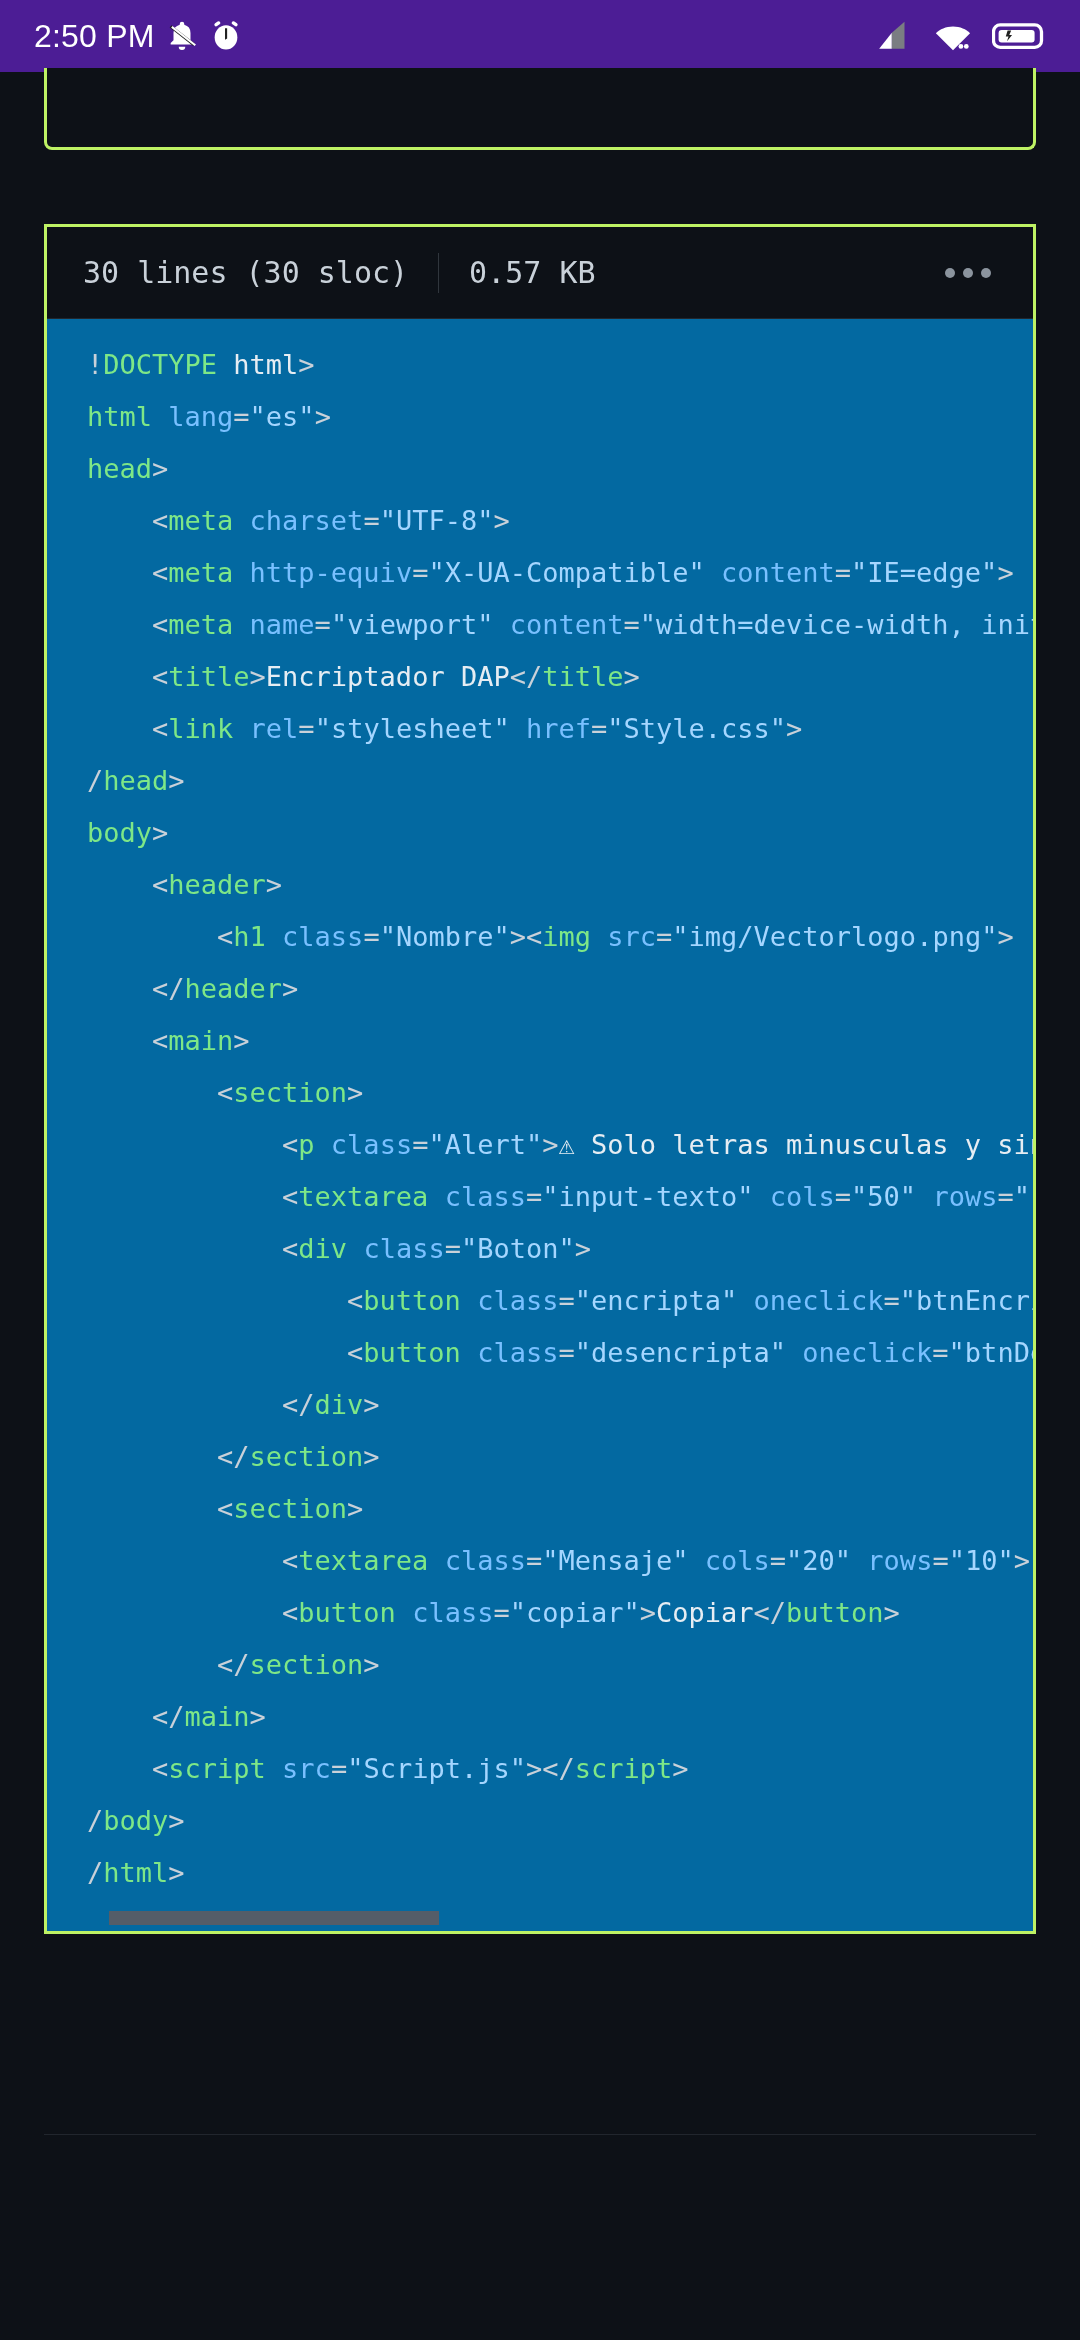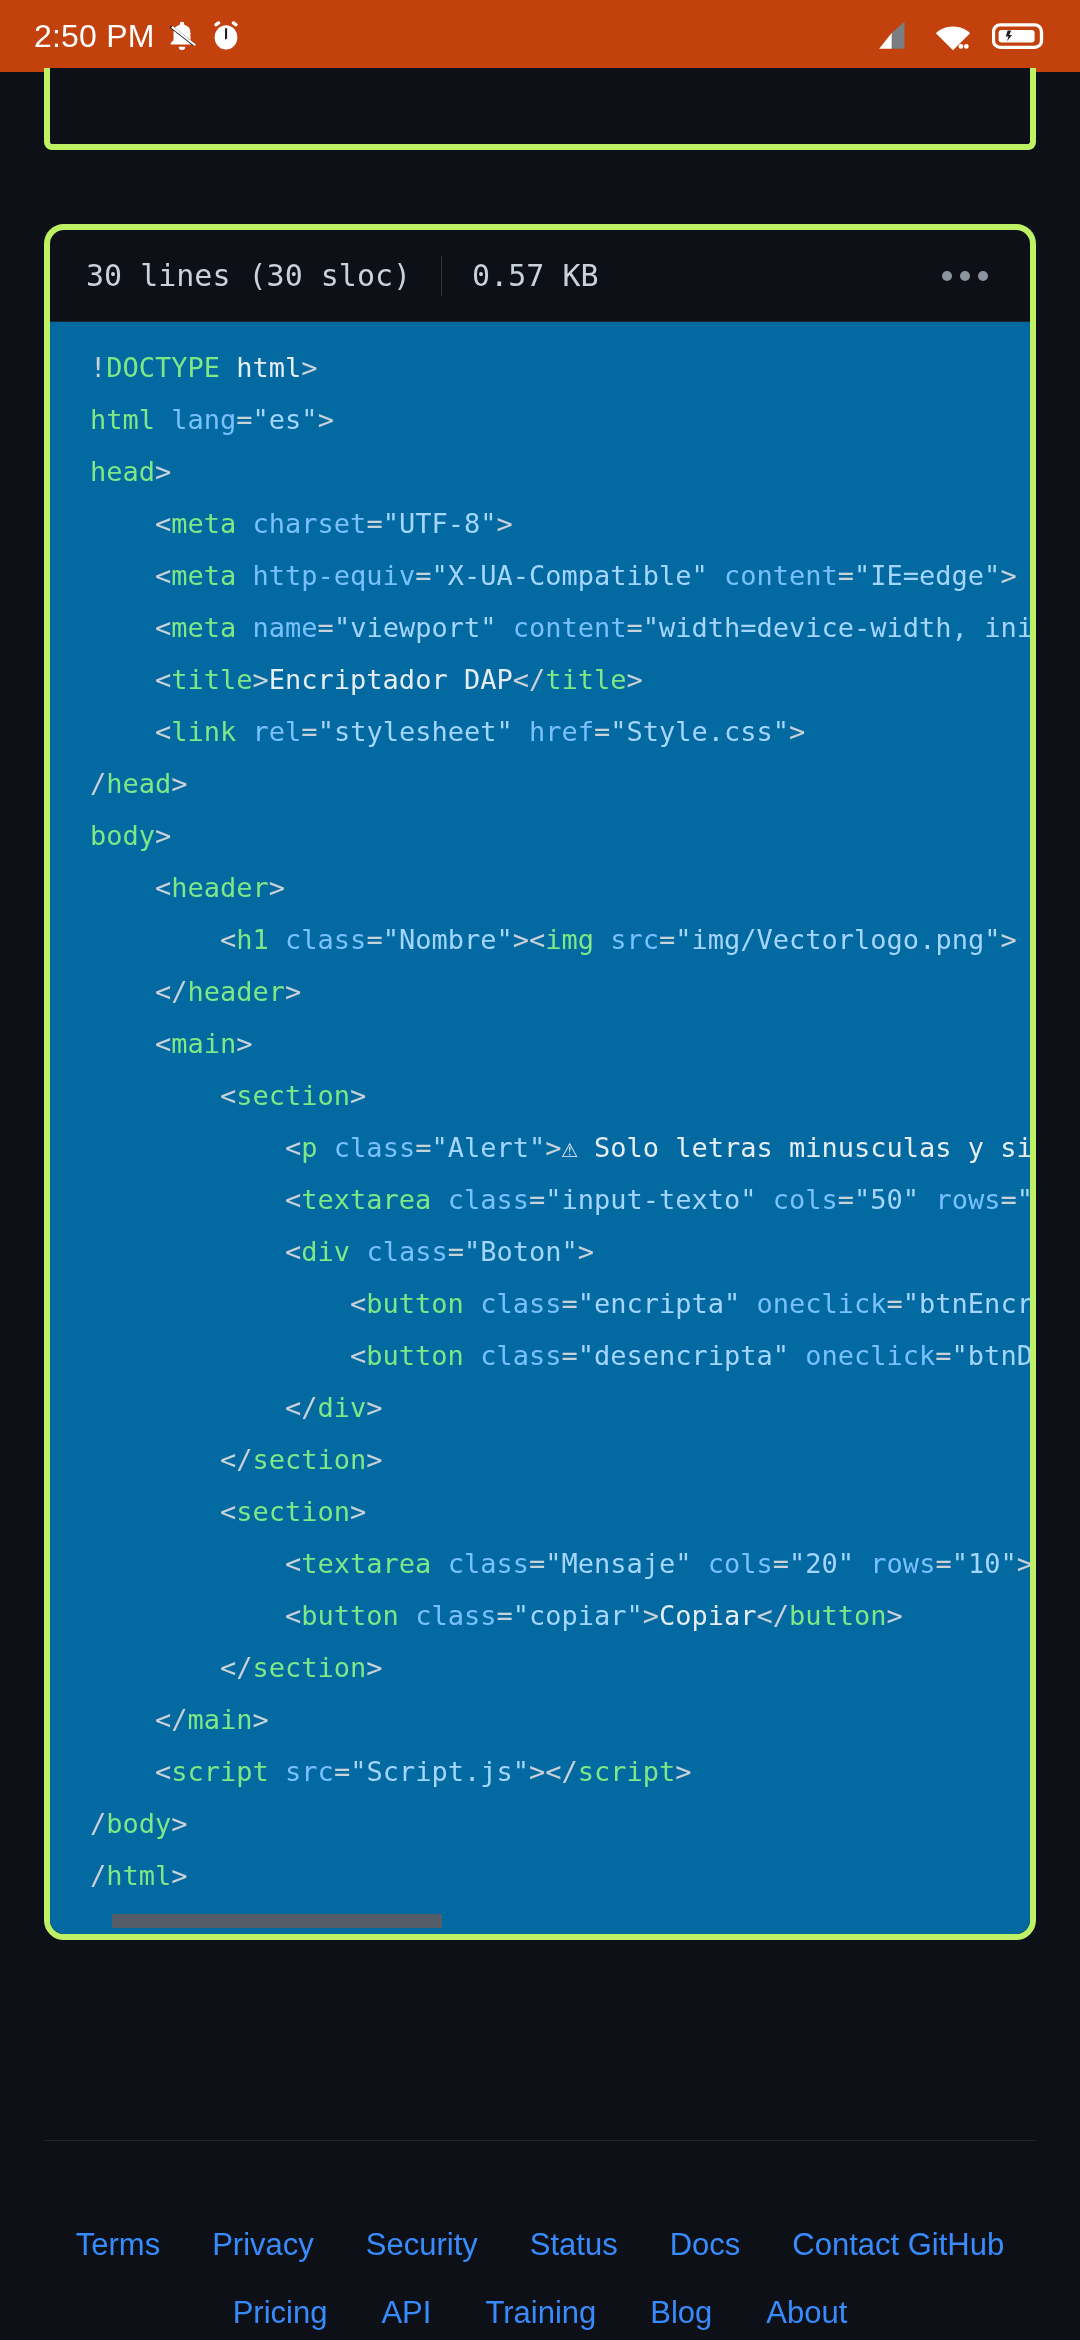--- a/index.html
+++ b/index.html
@@ -6,37 +6,37 @@
   html, body {
     width:1080px; height:2340px;
     background:#0d1117;
     font-family:"Liberation Sans", sans-serif;
     overflow:hidden;
   }
 
   
   .statusbar{
     height:72px; width:100%;
-    background:#c2410c;
+    background:#4c1d95;
     display:flex; align-items:center;
     padding:0 34px;
     color:#ffffff;
   }
   .sb-left{ display:flex; align-items:center; gap:10px; }
   .sb-time{ font-size:32px; letter-spacing:.2px; }
   .sb-right{ margin-left:auto; display:flex; align-items:center; gap:20px; }
   .icon-svg{ display:block; }
 
   
   .page{ width:1080px; height:2268px; background:#0d1117; position:relative; }
 
   .card{
     margin:0 44px;
-    border:6px solid #bef264;
-    border-radius:20px;
+    border:3px solid #bef264;
+    border-radius:0;
     background:#0d1117;
   }
   .card-top-partial{
     height:82px;
     border-top:none;
     border-radius:0 0 8px 8px;
     position:relative; top:-4px;
   }
 
   .card-file{ margin-top:70px; overflow:hidden; }
@@ -173,32 +173,14 @@
       <pre class="code" id="code-block"><div><span class="tok-punct">!</span><span class="tok-tag">DOCTYPE</span><span class="tok-punct"> </span><span class="tok-txt">html</span><span class="tok-punct">&gt;</span></div><div><span class="tok-tag">html</span><span class="tok-punct"> </span><span class="tok-attr">lang</span><span class="tok-punct">=</span><span class="tok-str">"es"</span><span class="tok-punct">&gt;</span></div><div><span class="tok-tag">head</span><span class="tok-punct">&gt;</span></div><div><span class="tok-punct">    &lt;</span><span class="tok-tag">meta</span><span class="tok-punct"> </span><span class="tok-attr">charset</span><span class="tok-punct">=</span><span class="tok-str">"UTF-8"</span><span class="tok-punct">&gt;</span></div><div><span class="tok-punct">    &lt;</span><span class="tok-tag">meta</span><span class="tok-punct"> </span><span class="tok-attr">http-equiv</span><span class="tok-punct">=</span><span class="tok-str">"X-UA-Compatible"</span><span class="tok-punct"> </span><span class="tok-attr">content</span><span class="tok-punct">=</span><span class="tok-str">"IE=edge"</span><span class="tok-punct">&gt;</span></div><div><span class="tok-punct">    &lt;</span><span class="tok-tag">meta</span><span class="tok-punct"> </span><span class="tok-attr">name</span><span class="tok-punct">=</span><span class="tok-str">"viewport"</span><span class="tok-punct"> </span><span class="tok-attr">content</span><span class="tok-punct">=</span><span class="tok-str">"width=device-width, initial-scale=1.0"</span></div><div><span class="tok-punct">    &lt;</span><span class="tok-tag">title</span><span class="tok-punct">&gt;</span><span class="tok-txt">Encriptador DAP</span><span class="tok-punct">&lt;/</span><span class="tok-tag">title</span><span class="tok-punct">&gt;</span></div><div><span class="tok-punct">    &lt;</span><span class="tok-tag">link</span><span class="tok-punct"> </span><span class="tok-attr">rel</span><span class="tok-punct">=</span><span class="tok-str">"stylesheet"</span><span class="tok-punct"> </span><span class="tok-attr">href</span><span class="tok-punct">=</span><span class="tok-str">"Style.css"</span><span class="tok-punct">&gt;</span></div><div><span class="tok-punct">/</span><span class="tok-tag">head</span><span class="tok-punct">&gt;</span></div><div><span class="tok-tag">body</span><span class="tok-punct">&gt;</span></div><div><span class="tok-punct">    &lt;</span><span class="tok-tag">header</span><span class="tok-punct">&gt;</span></div><div><span class="tok-punct">        &lt;</span><span class="tok-tag">h1</span><span class="tok-punct"> </span><span class="tok-attr">class</span><span class="tok-punct">=</span><span class="tok-str">"Nombre"</span><span class="tok-punct">&gt;&lt;</span><span class="tok-tag">img</span><span class="tok-punct"> </span><span class="tok-attr">src</span><span class="tok-punct">=</span><span class="tok-str">"img/Vectorlogo.png"</span><span class="tok-punct">&gt;</span></div><div><span class="tok-punct">    &lt;/</span><span class="tok-tag">header</span><span class="tok-punct">&gt;</span></div><div><span class="tok-punct">    &lt;</span><span class="tok-tag">main</span><span class="tok-punct">&gt;</span></div><div><span class="tok-punct">        &lt;</span><span class="tok-tag">section</span><span class="tok-punct">&gt;</span></div><div><span class="tok-punct">            &lt;</span><span class="tok-tag">p</span><span class="tok-punct"> </span><span class="tok-attr">class</span><span class="tok-punct">=</span><span class="tok-str">"Alert"</span><span class="tok-punct">&gt;</span><span class="tok-txt">⚠ Solo letras minusculas y sin acentos</span></div><div><span class="tok-punct">            &lt;</span><span class="tok-tag">textarea</span><span class="tok-punct"> </span><span class="tok-attr">class</span><span class="tok-punct">=</span><span class="tok-str">"input-texto"</span><span class="tok-punct"> </span><span class="tok-attr">cols</span><span class="tok-punct">=</span><span class="tok-str">"50"</span><span class="tok-punct"> </span><span class="tok-attr">rows</span><span class="tok-punct">=</span><span class="tok-str">"10"</span></div><div><span class="tok-punct">            &lt;</span><span class="tok-tag">div</span><span class="tok-punct"> </span><span class="tok-attr">class</span><span class="tok-punct">=</span><span class="tok-str">"Boton"</span><span class="tok-punct">&gt;</span></div><div><span class="tok-punct">                &lt;</span><span class="tok-tag">button</span><span class="tok-punct"> </span><span class="tok-attr">class</span><span class="tok-punct">=</span><span class="tok-str">"encripta"</span><span class="tok-punct"> </span><span class="tok-attr">oneclick</span><span class="tok-punct">=</span><span class="tok-str">"btnEncriptar()"</span></div><div><span class="tok-punct">                &lt;</span><span class="tok-tag">button</span><span class="tok-punct"> </span><span class="tok-attr">class</span><span class="tok-punct">=</span><span class="tok-str">"desencripta"</span><span class="tok-punct"> </span><span class="tok-attr">oneclick</span><span class="tok-punct">=</span><span class="tok-str">"btnDesencriptar()"</span></div><div><span class="tok-punct">            &lt;/</span><span class="tok-tag">div</span><span class="tok-punct">&gt;</span></div><div><span class="tok-punct">        &lt;/</span><span class="tok-tag">section</span><span class="tok-punct">&gt;</span></div><div><span class="tok-punct">        &lt;</span><span class="tok-tag">section</span><span class="tok-punct">&gt;</span></div><div><span class="tok-punct">            &lt;</span><span class="tok-tag">textarea</span><span class="tok-punct"> </span><span class="tok-attr">class</span><span class="tok-punct">=</span><span class="tok-str">"Mensaje"</span><span class="tok-punct"> </span><span class="tok-attr">cols</span><span class="tok-punct">=</span><span class="tok-str">"20"</span><span class="tok-punct"> </span><span class="tok-attr">rows</span><span class="tok-punct">=</span><span class="tok-str">"10"</span><span class="tok-punct">&gt;</span></div><div><span class="tok-punct">            &lt;</span><span class="tok-tag">button</span><span class="tok-punct"> </span><span class="tok-attr">class</span><span class="tok-punct">=</span><span class="tok-str">"copiar"</span><span class="tok-punct">&gt;</span><span class="tok-txt">Copiar</span><span class="tok-punct">&lt;/</span><span class="tok-tag">button</span><span class="tok-punct">&gt;</span></div><div><span class="tok-punct">        &lt;/</span><span class="tok-tag">section</span><span class="tok-punct">&gt;</span></div><div><span class="tok-punct">    &lt;/</span><span class="tok-tag">main</span><span class="tok-punct">&gt;</span></div><div><span class="tok-punct">    &lt;</span><span class="tok-tag">script</span><span class="tok-punct"> </span><span class="tok-attr">src</span><span class="tok-punct">=</span><span class="tok-str">"Script.js"</span><span class="tok-punct">&gt;&lt;/</span><span class="tok-tag">script</span><span class="tok-punct">&gt;</span></div><div><span class="tok-punct">/</span><span class="tok-tag">body</span><span class="tok-punct">&gt;</span></div><div><span class="tok-punct">/</span><span class="tok-tag">html</span><span class="tok-punct">&gt;</span></div></pre>
       <div class="hscroll">
         <div class="thumb"></div>
       </div>
     </div>
 
   </div>
 
   <div class="footer-divider"></div>
 
-  <footer>
-    <div class="flinks" id="footer-row1">
-        <a href="#">Terms</a>
-        <a href="#">Privacy</a>
-        <a href="#">Security</a>
-        <a href="#">Status</a>
-        <a href="#">Docs</a>
-        <a href="#">Contact GitHub</a>
-      </div>
-    <div class="flinks row2" id="footer-row2">
-        <a href="#">Pricing</a>
-        <a href="#">API</a>
-        <a href="#">Training</a>
-        <a href="#">Blog</a>
-        <a href="#">About</a>
-      </div>
-
-  </footer>
 
 </div>
 
 </body></html>

